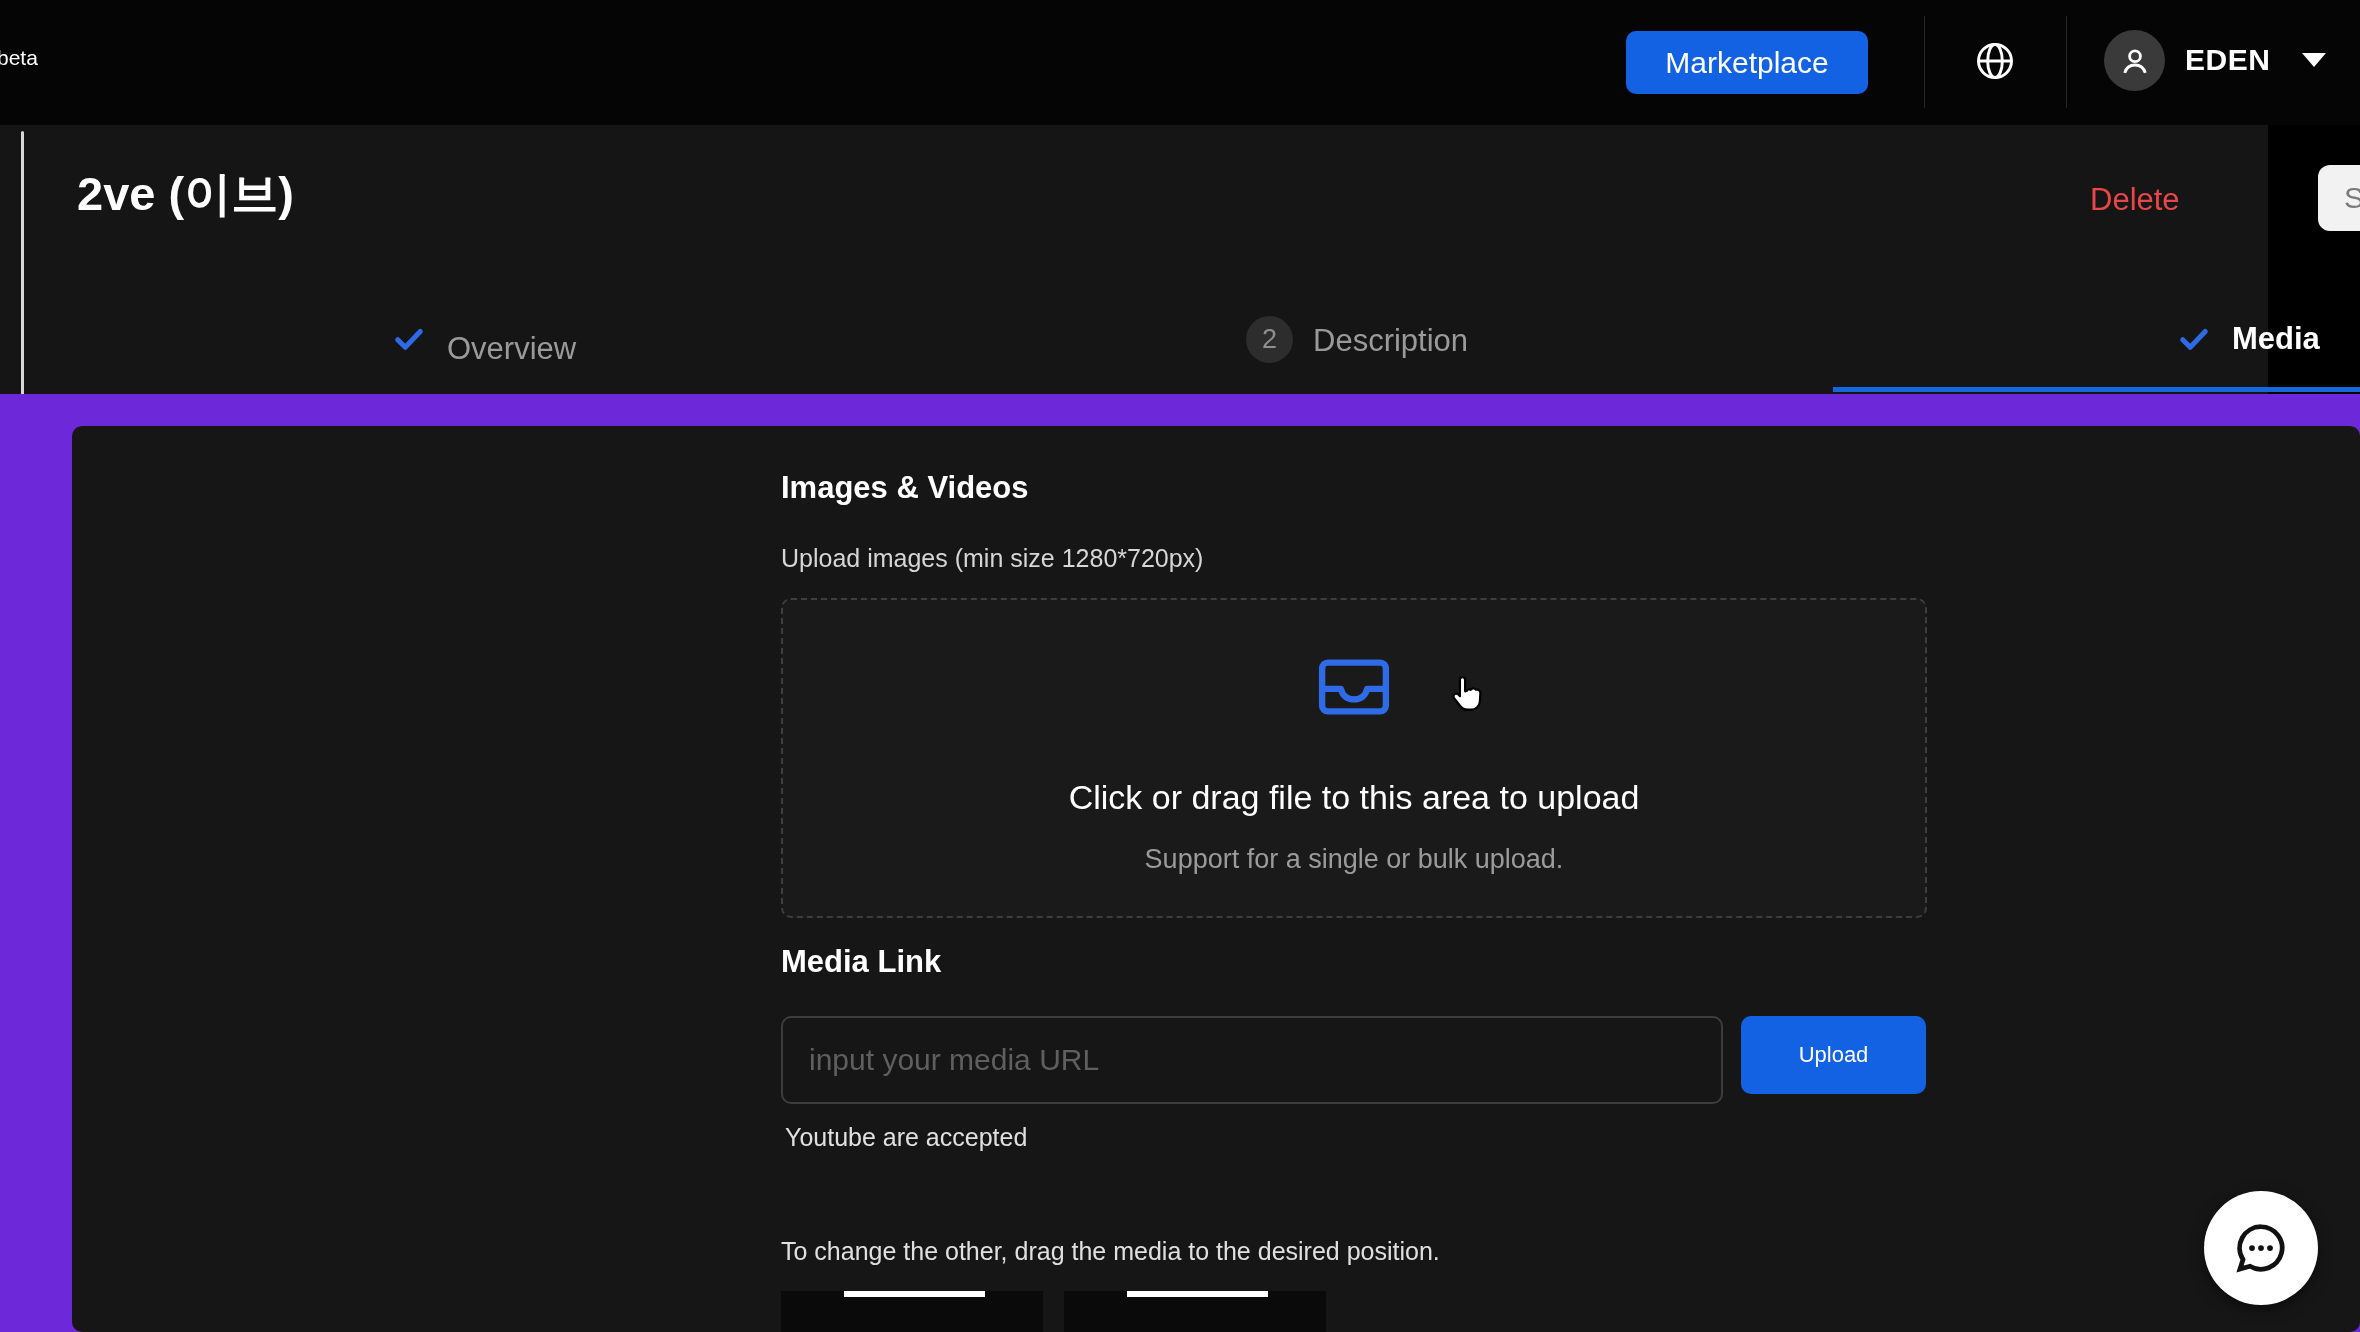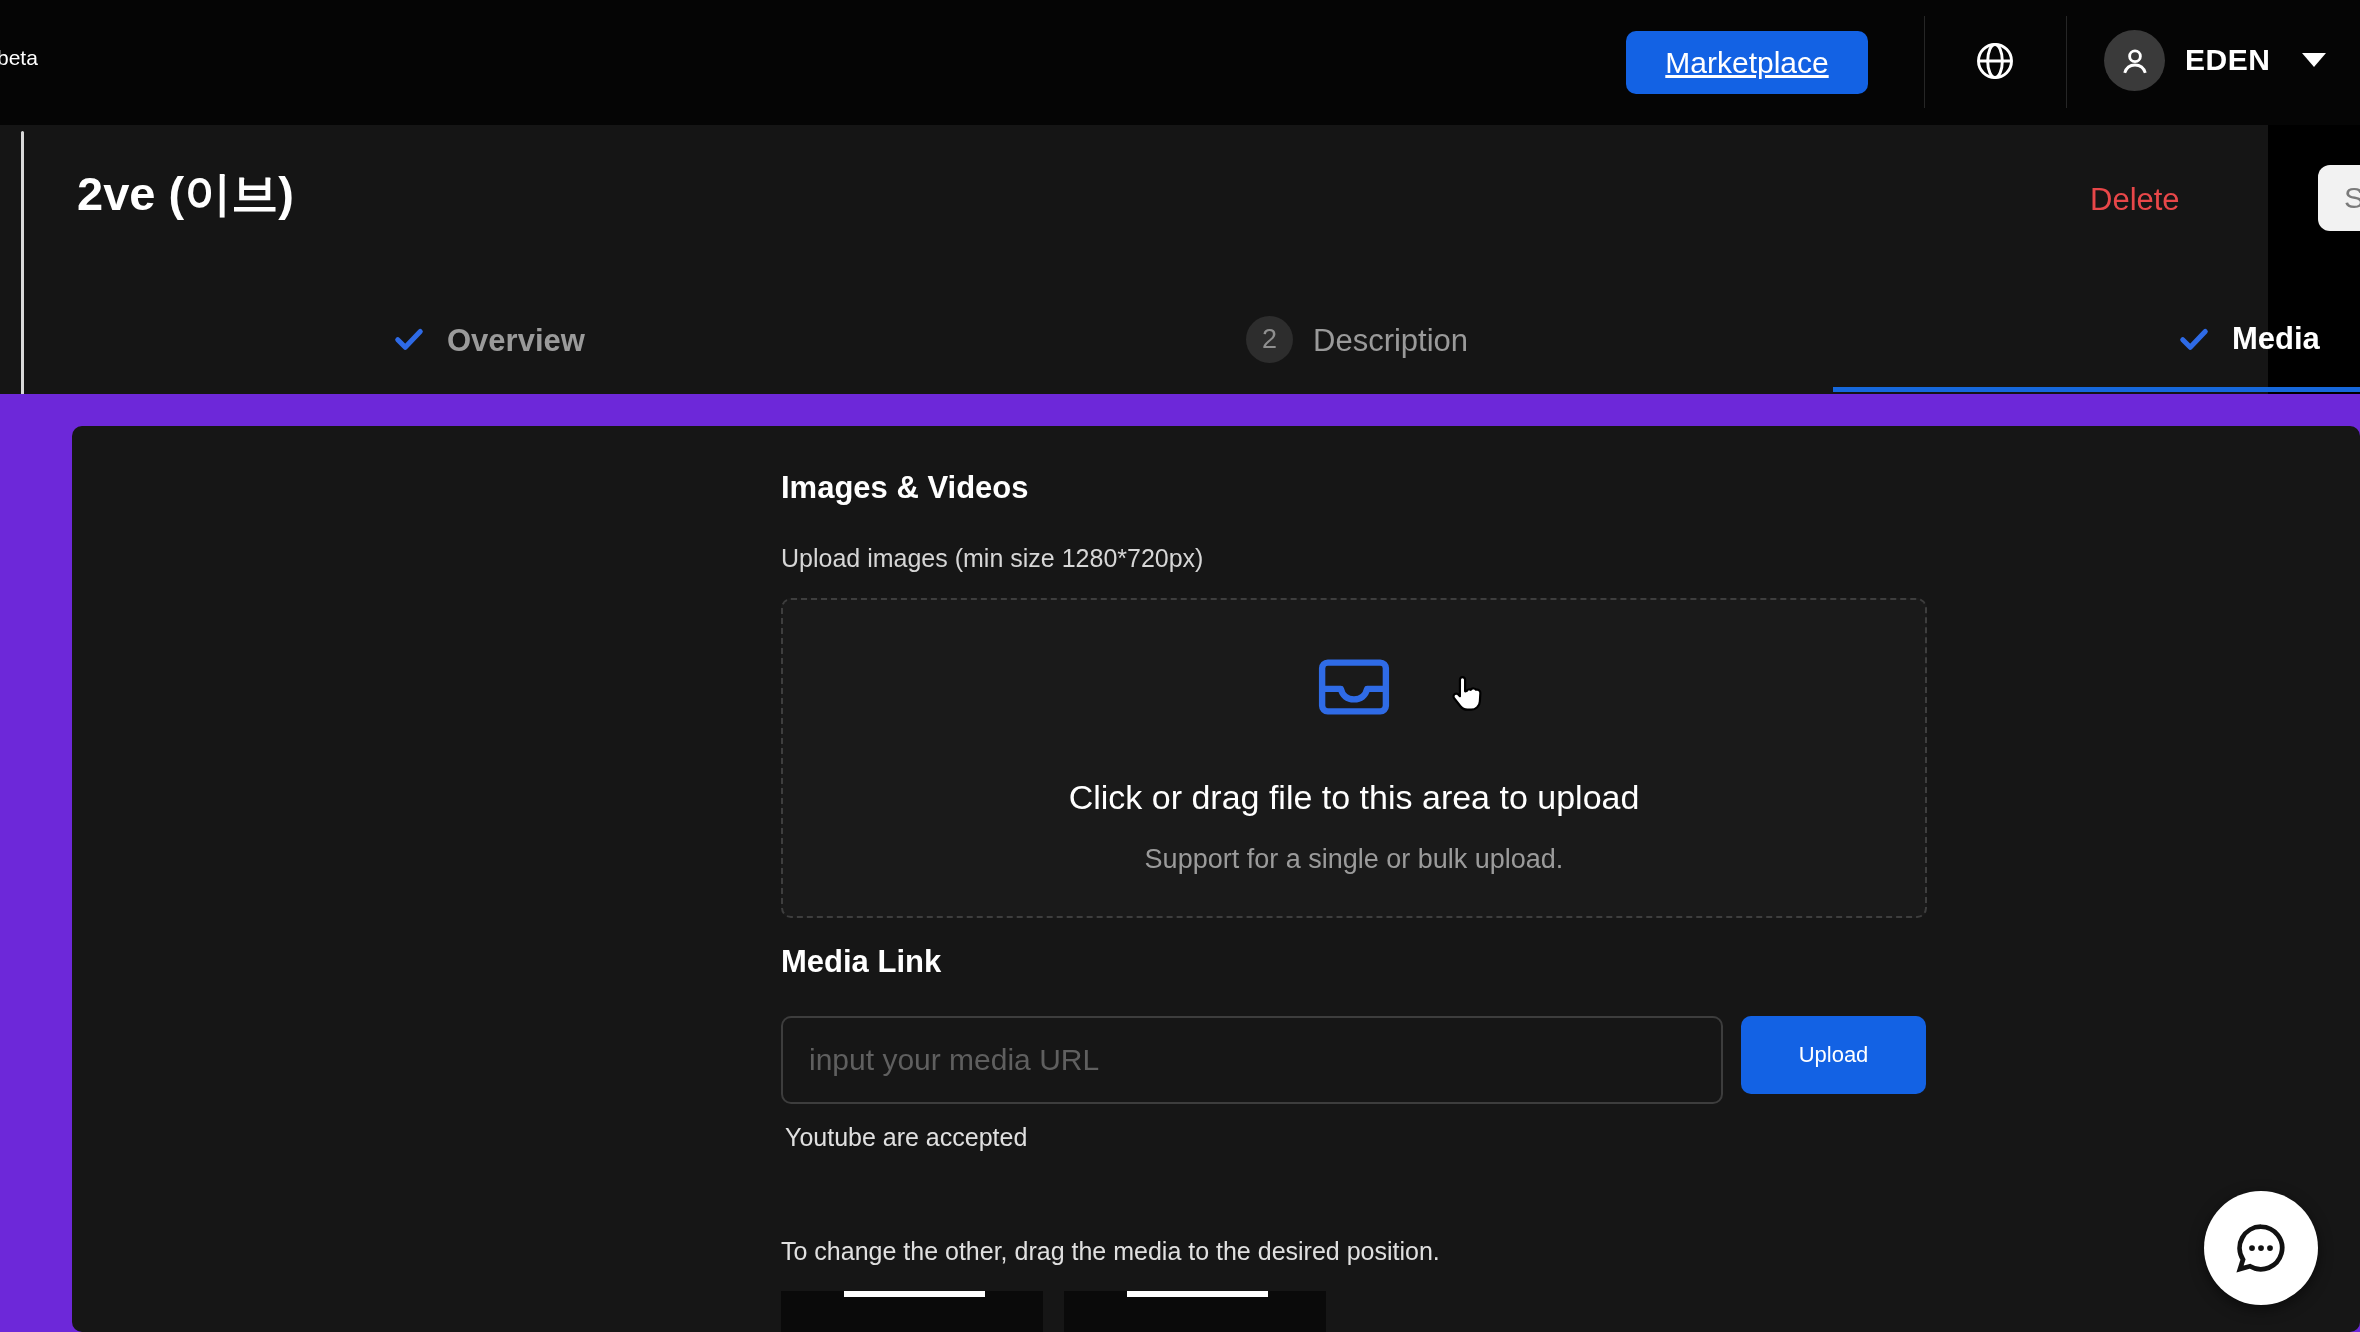--- a/index.html
+++ b/index.html
@@ -9,21 +9,21 @@
     background:#000; font-family:"Liberation Sans", sans-serif;
   }
   .abs { position:absolute; }
 
   
   #topbar { left:0; top:0; width:2360px; height:125px; background:#050505; }
   #logo-beta { left:-3px; top:46px; font-size:21px; color:#fff; }
   #marketplace-btn {
     left:1626px; top:31px; width:242px; height:63px; background:#1362e4;
     border-radius:10px; color:#fff; font-size:30px; font-weight:500;
-    display:flex; align-items:center; justify-content:center; cursor:pointer;text-decoration:underline;
+    display:flex; align-items:center; justify-content:center; cursor:pointer;
   }
   .topbar-divider { top:16px; width:1px; height:92px; background:#262626; }
   #globe-btn { left:1973px; top:39px; width:44px; height:44px; cursor:pointer; }
   #avatar { left:2104px; top:30px; width:61px; height:61px; border-radius:50%;
     background:#3a3a3a; display:flex; align-items:center; justify-content:center; }
   #user-name { left:2185px; top:43px; font-size:30px; font-weight:700; color:#fff; letter-spacing:.5px; }
   #caret-down { left:2302px; top:53px; width:0; height:0;
     border-left:12px solid transparent; border-right:12px solid transparent;
     border-top:14px solid #fff; }
 
@@ -34,21 +34,21 @@
   #save-btn {
     left:2318px; top:40px; width:220px; height:66px; background:#f2f2f2;
     border-radius:12px; color:#7a7a7a; font-size:30px; display:flex;
     align-items:center; padding-left:26px; cursor:pointer;
   }
 
   
   .step-check { width:36px; height:36px; }
   .step-label { font-size:31px; color:#9a9a9a; }
   #step1-check { left:391px; top:196px; }
-  #step1-label { left:447px; top:198px;font-weight:bold; }
+  #step1-label { left:447px; top:206px; }
   #step2-circle { left:1246px; top:191px; width:47px; height:47px; border-radius:50%;
     background:#2d2d2d; color:#8f8f8f; font-size:27px;
     display:flex; align-items:center; justify-content:center; }
   #step2-label { left:1313px; top:198px; }
   #step3-check { left:2176px; top:196px; }
   #step3-label { left:2232px; top:196px; color:#fff; font-weight:600; }
   #tab-underline { left:1833px; top:262px; width:527px; height:5px; background:#1668dc; }
 
   
   #left-line { left:21px; top:131px; width:3px; height:1201px; background:#d9d9d9; border-radius:2px; }

